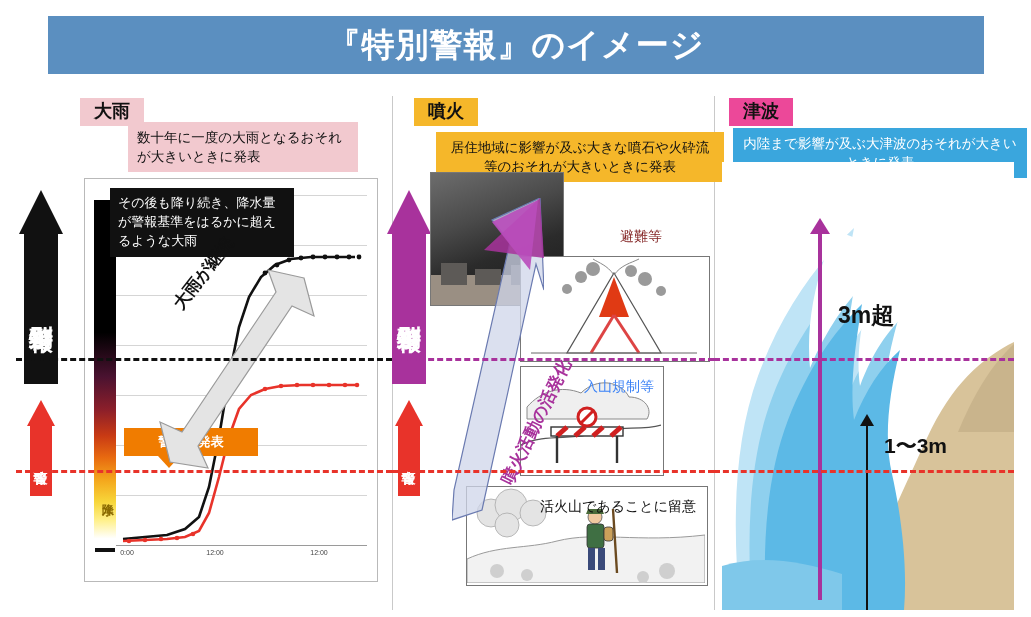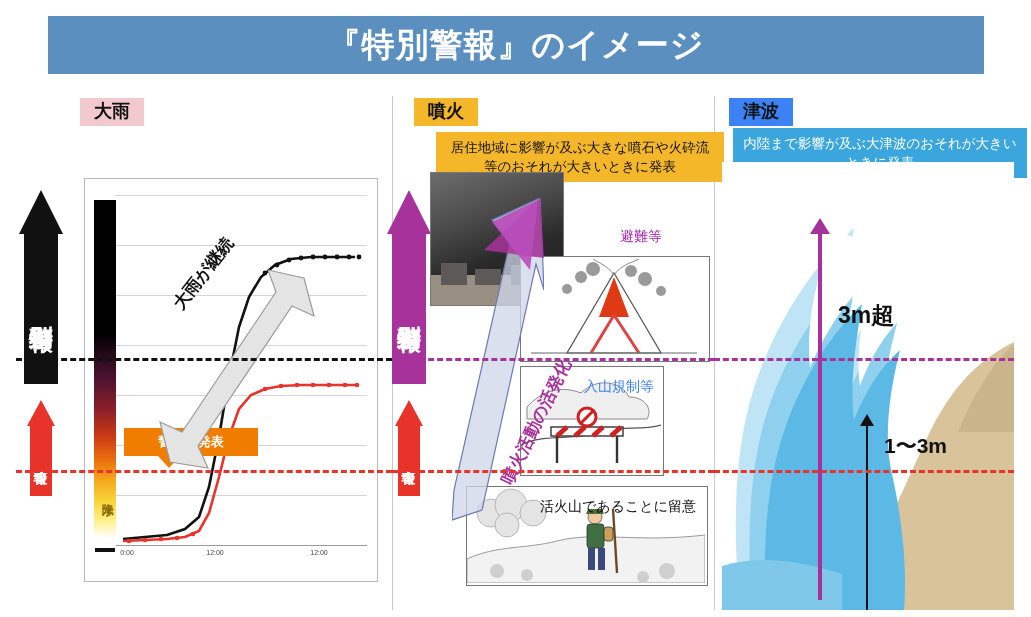--- a/index.html
+++ b/index.html
@@ -45,21 +45,21 @@
   .tag {
     position: absolute;
     font-size: 18px;
     font-weight: bold;
     color: #111;
     padding: 2px 14px 3px 14px;
     line-height: 1.25;
   }
   .tag-rain   { left: 80px;  top: 98px;  background: #f2c9cf; }
   .tag-erupt  { left: 414px; top: 98px;  background: #f5b72a; }
-  .tag-tsunami{ left: 729px; top: 98px;  background: #3b82f6; }
+  .tag-tsunami{ left: 729px; top: 98px;  background: #ec4899; }
 
   
   .callout {
     position: absolute;
     font-size: 13.5px;
     line-height: 1.42;
     padding: 6px 9px;
     color: #111;
   }
   .callout-rain {
@@ -291,21 +291,21 @@
   .img-regulation {
     left: 520px; top: 366px; width: 142px; height: 108px;
     background: #ffffff;
   }
   .img-hiker {
     left: 466px; top: 486px; width: 240px; height: 98px;
     background: #ffffff;
   }
   .lbl-evac {
     position: absolute; left: 620px; top: 228px;
-    font-size: 14px; color: #a21caf;
+    font-size: 14px; color: #7f1d1d;
   }
   .lbl-entry {
     position: absolute; left: 584px; top: 378px;
     font-size: 14px; color: #3b82f6;
   }
   .lbl-active {
     position: absolute; left: 540px; top: 498px;
     font-size: 14px; color: #111; text-align: center;
   }
 
@@ -377,20 +377,21 @@
 <div class="page">
 
   <div class="title-bar">
     <span class="title-text">『特別警報』のイメージ</span>
   </div>
 
   <div class="vsep vsep-1"></div>
   <div class="vsep vsep-2"></div>
 
   <div class="tag tag-rain">大雨</div>
+  <div class="callout callout-rain">数十年に一度の大雨となるおそれが大きいときに発表</div>
 
   <div class="arrow-up arrow-black"></div>
   <div class="vlabel vlabel-special-rain">特別警報</div>
   <div class="arrow-red-small arrow-red-1"></div>
   <div class="vlabel vlabel-warn-rain">警報</div>
 
   <div class="chart">
     <div class="chart-plot">
       <div class="gridline" style="top:8px;"></div>
       <div class="gridline" style="top:58px;"></div>
@@ -435,20 +436,21 @@
     <div class="chart-axis-x"></div>
     <div class="xtick" style="left:42px;">0:00</div>
     <div class="xtick" style="left:130px;">12:00</div>
     <div class="xtick" style="left:234px;">12:00</div>
   </div>
 
   <div class="rain-scale"></div>
   <div class="rain-scale-label">降水</div>
   <div class="rain-scale-label2">量</div>
 
+  <div class="note-black">その後も降り続き、降水量が警報基準をはるかに超えるような大雨</div>
   <div class="note-orange">警報を発表</div>
 
   <svg style="position:absolute;left:150px;top:262px;" width="170" height="230" viewBox="0 0 170 230">
     <polygon points="154,16 118,8 126,30 32,170 10,160 20,200 58,206 48,184 142,44 164,54" fill="#e4e4e4" stroke="#9a9a9a" stroke-width="1.2"></polygon>
   </svg>
   <div class="diag-arrow-label">大雨が継続</div>
 
   <div class="thr-line thr-special-rain"></div>
   <div class="thr-line thr-warn-rain"></div>
 

